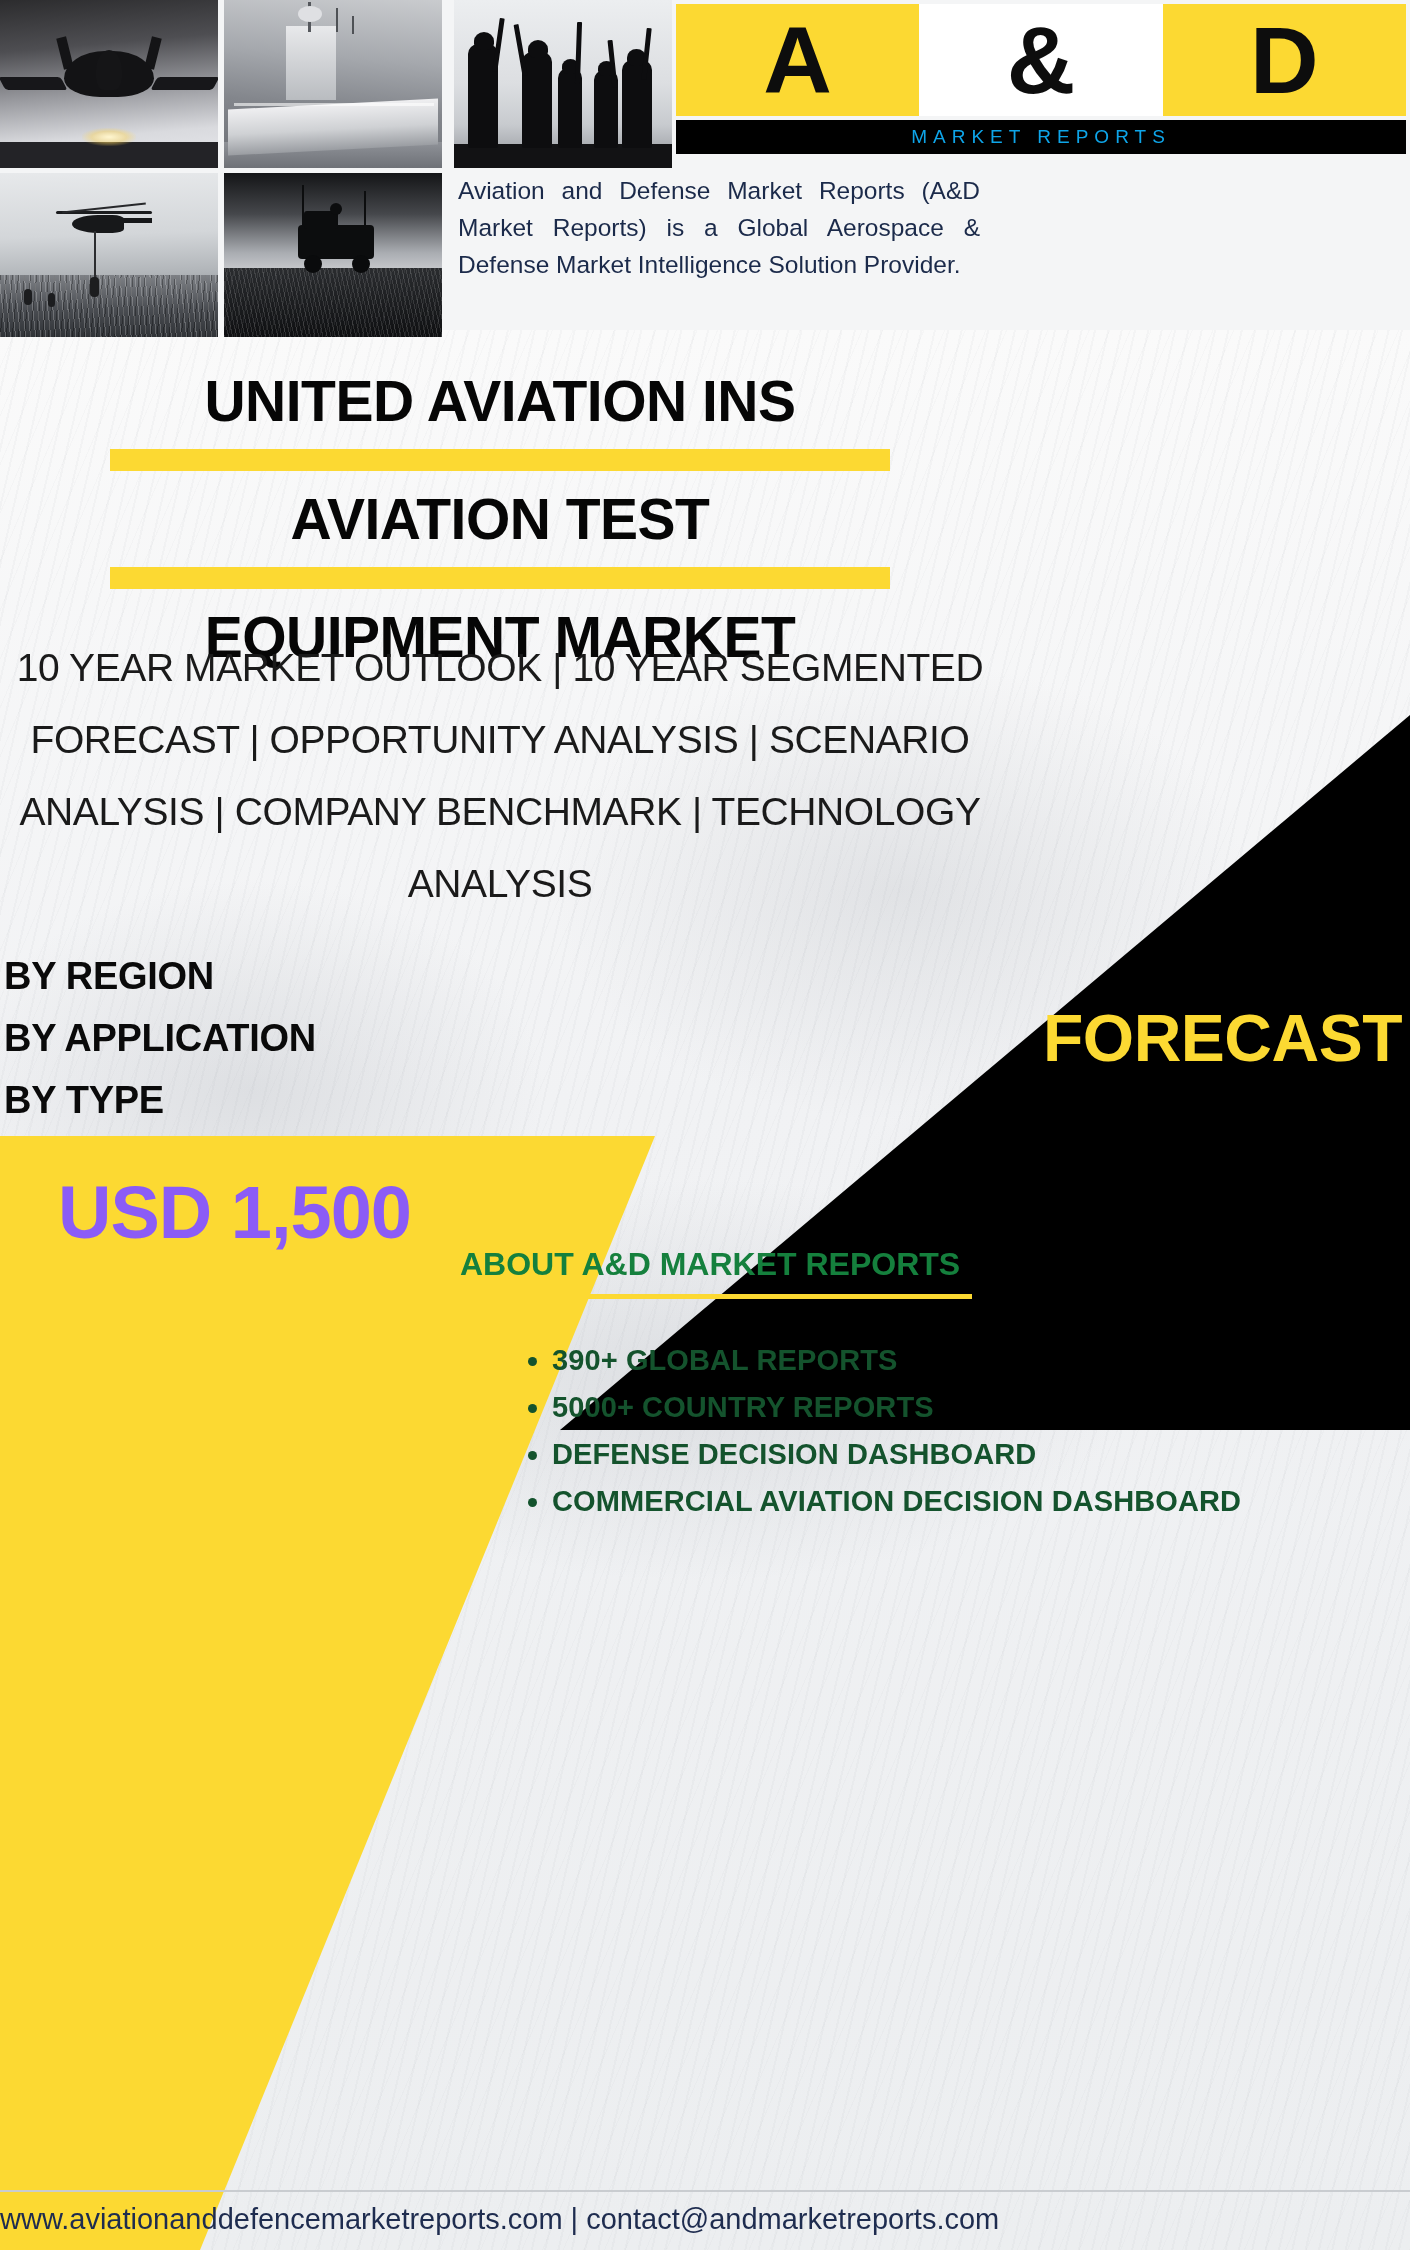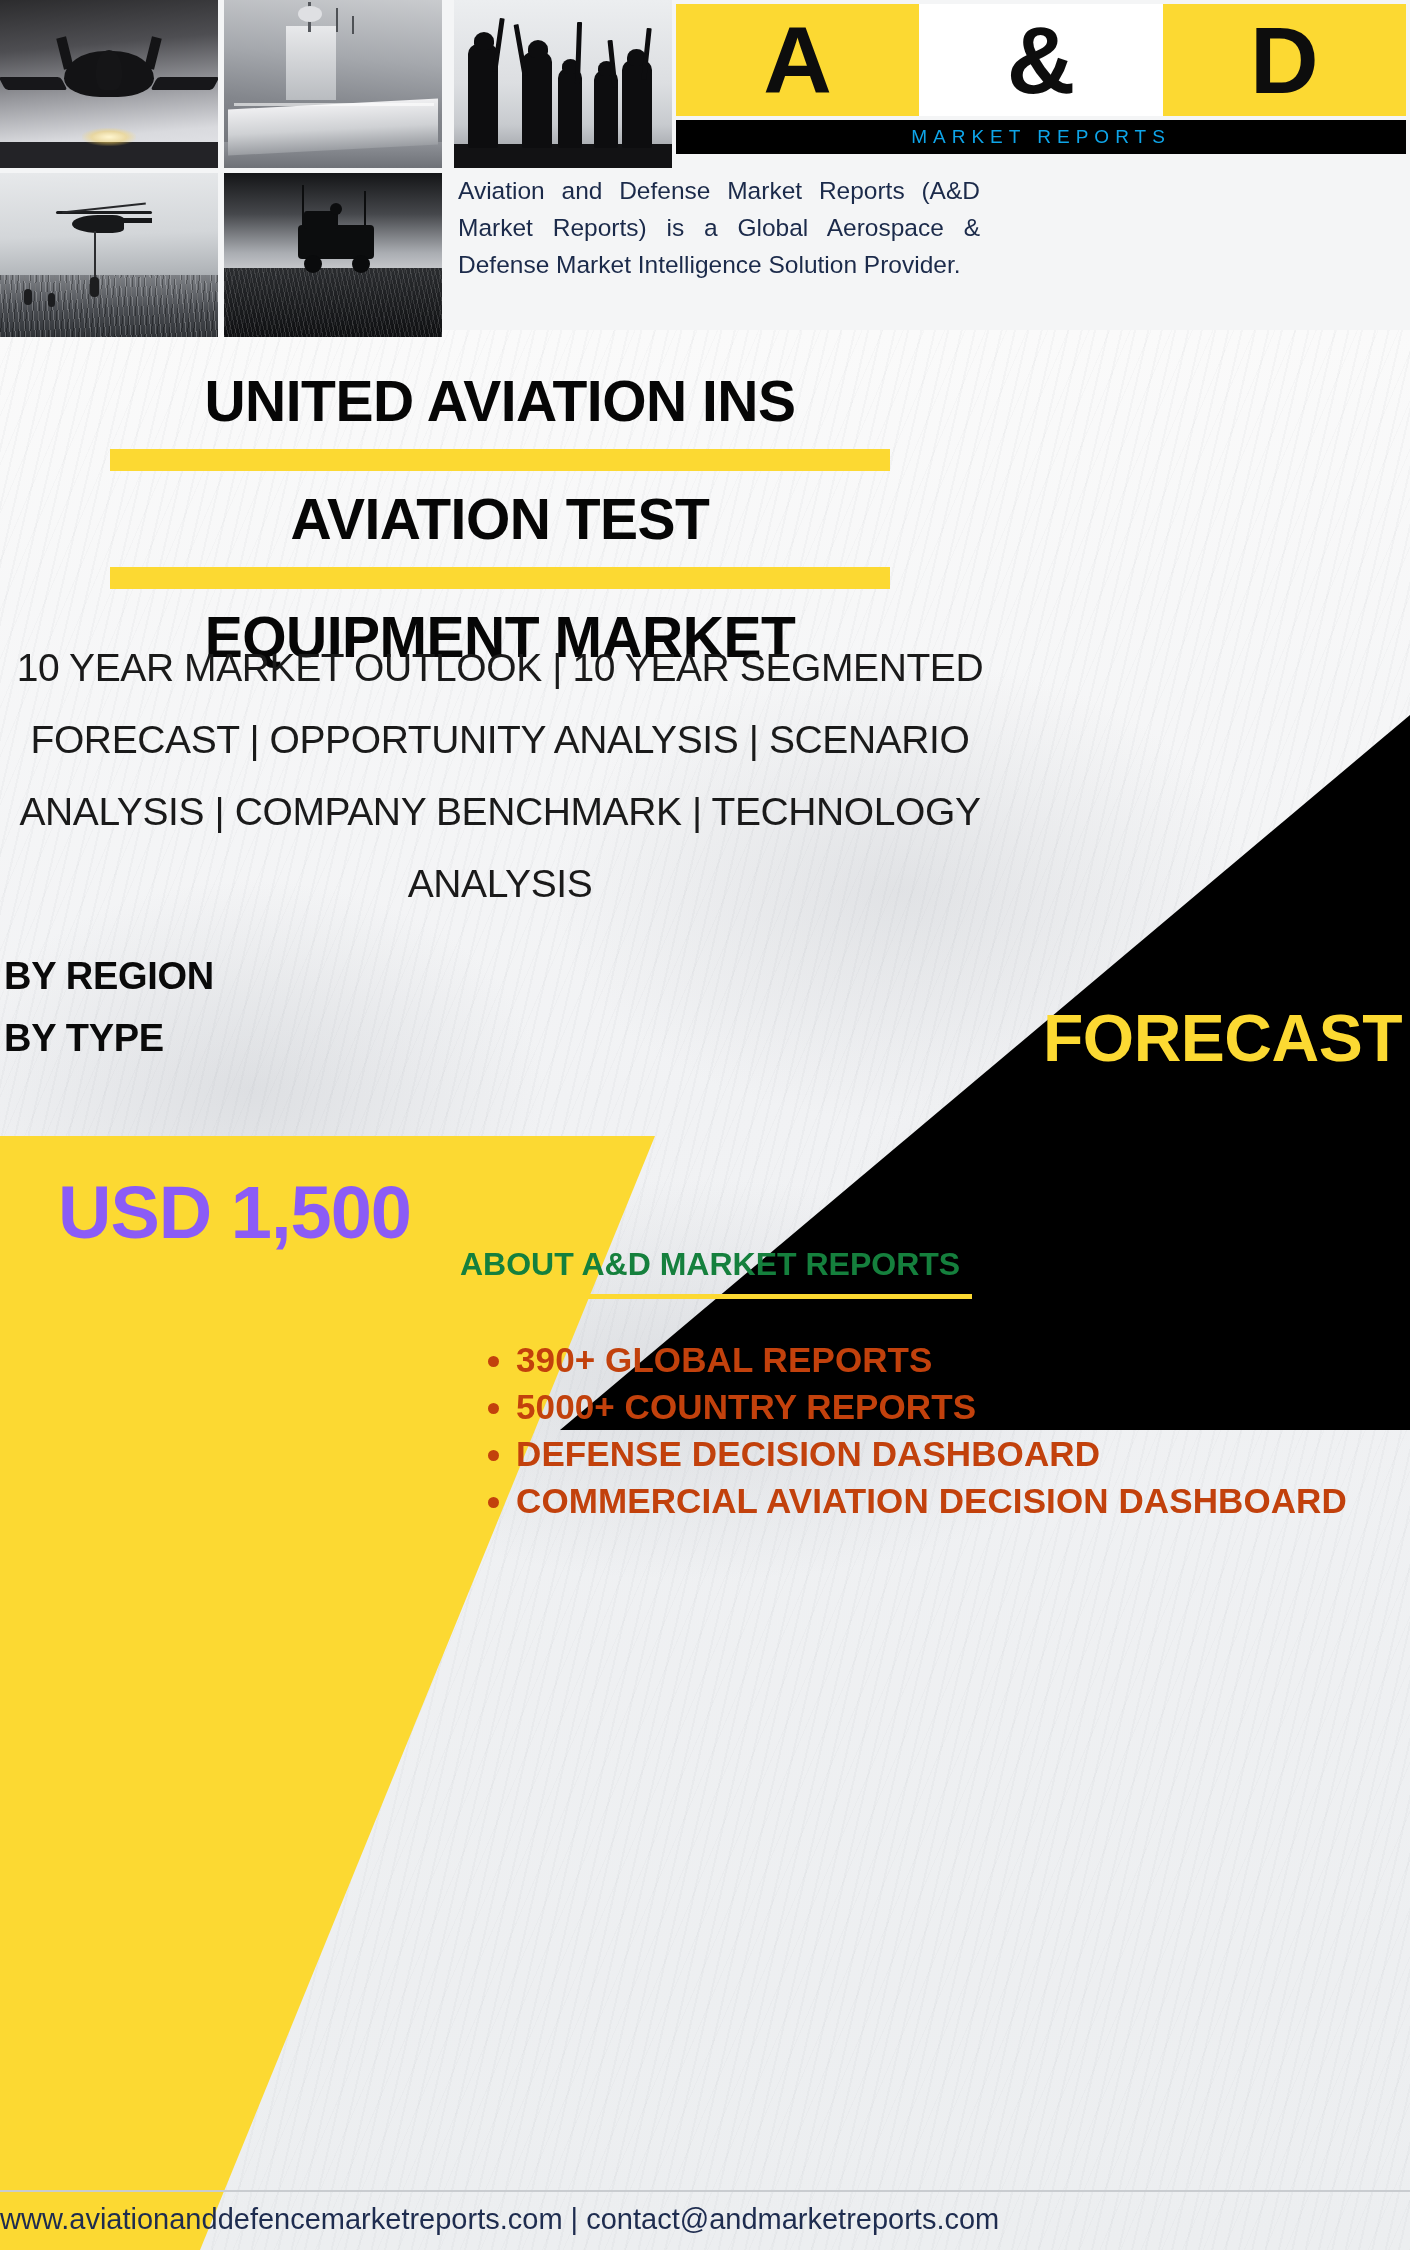--- a/index.html
+++ b/index.html
@@ -170,22 +170,22 @@
     position:absolute; left:58px; top:1172px; z-index:5;
     font-weight:700; font-size:74px; line-height:82px; color:#8b5cf6; letter-spacing:-1px;
   }
 
   
   .about{ position:absolute; left:460px; top:1246px; width:930px; z-index:5; }
   .about h3{ font-size:32px; font-weight:700; color:#15803d; letter-spacing:0px; }
   .about .rule{ width:512px; height:5px; background:#FCD932; margin-top:11px; }
   .about ul{ margin-top:42px; margin-left:56px; }
   .about li{
-    font-size:35px; line-height:38px; font-weight:700; color:#c2410c;
-    margin-bottom:9px; letter-spacing:0.1px;
+    font-size:29px; line-height:38px; font-weight:700; color:#14532d;
+    margin-bottom:9px; letter-spacing:0.1px;margin-left:36px;
   }
 
   
   .footer-rule{ position:absolute; left:0; top:2190px; width:1410px; height:2px; background:#c9ccd0; z-index:6;}
   .footer{
     position:absolute; left:0; top:2196px; width:1178px; z-index:6;
     font-size:29px; line-height:46px; color:#1e2c4f;
   }
 </style>
 </head>
@@ -286,20 +286,21 @@
     <div class="ybar"></div>
     <div class="tline">AVIATION TEST</div>
     <div class="ybar"></div>
     <div class="tline">EQUIPMENT MARKET</div>
   </div>
 
   <div class="subtitle">10 YEAR MARKET OUTLOOK | 10 YEAR SEGMENTED FORECAST | OPPORTUNITY ANALYSIS | SCENARIO ANALYSIS | COMPANY BENCHMARK | TECHNOLOGY ANALYSIS</div>
 
   <div class="bylist">
     <div>BY REGION</div>
+    <div>BY APPLICATION</div>
     <div>BY TYPE</div>
   </div>
 
   <div class="forecast">
     <div>FORECAST</div>
   </div>
 
   <div class="price">USD 1,500</div>
 
   <div class="about">

